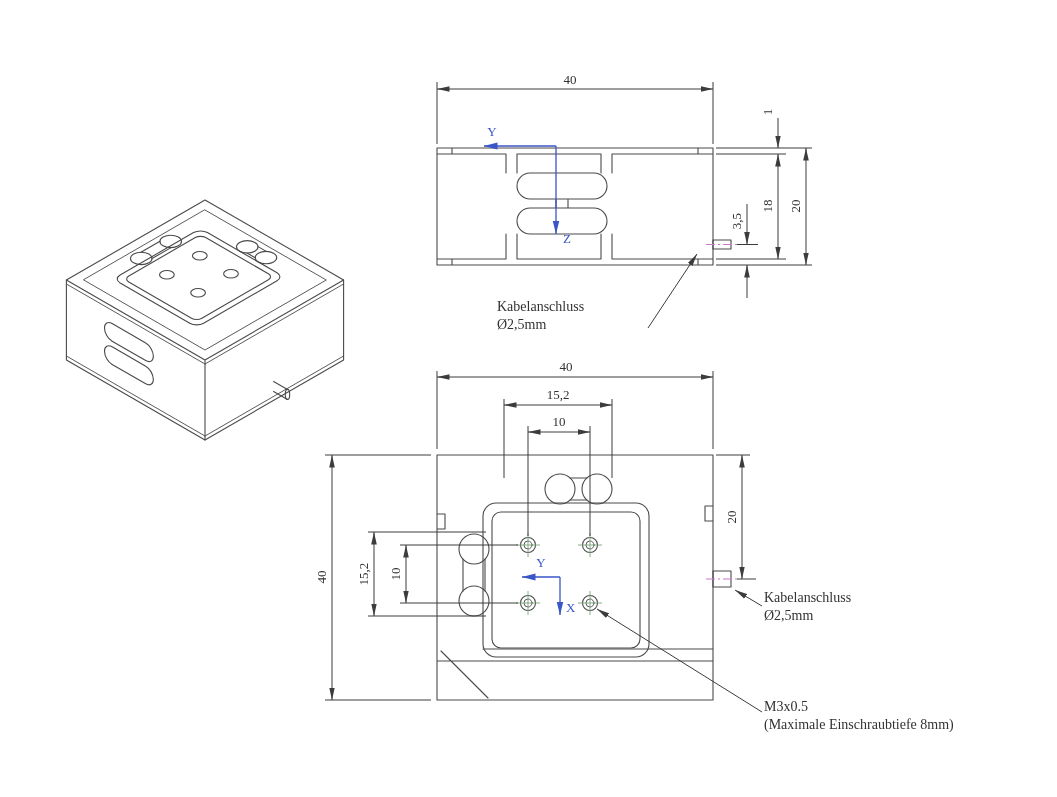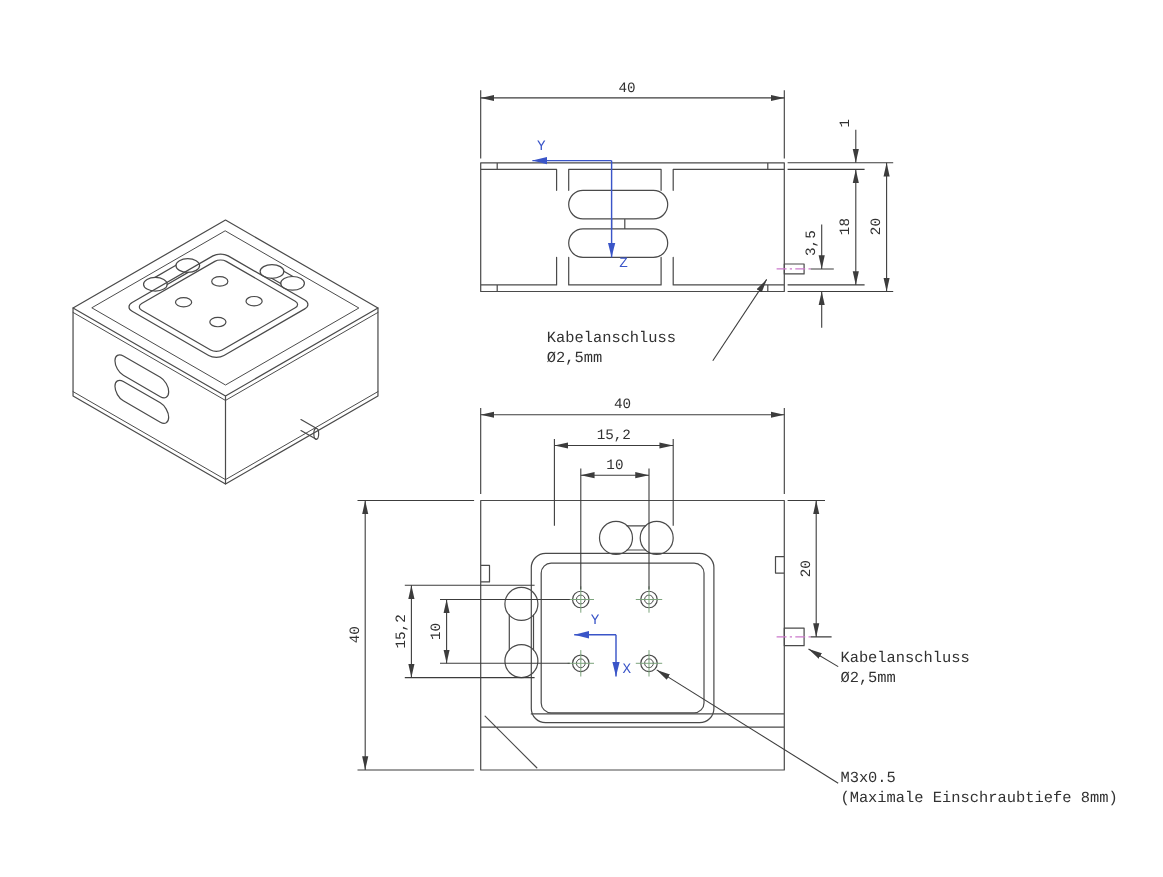--- a/index.html
+++ b/index.html
@@ -1,17 +1,17 @@
 <!DOCTYPE html>
 <html style="--line: #4a4a4a; --dim: #3c3c3c; --text: #323232; --axis: #3a55c8; --centerline: #cc79cc; --centermark: #7aa37a; --bg: #ffffff;"><head>
 <meta charset="utf-8">
 <style>
   html,body{margin:0;padding:0;background:#fff;}
   .canvas{position:relative;width:1057px;height:797px;background:var(--bg,#ffffff);
-          font-family:Liberation Mono, monospace;overflow:hidden;}
+          font-family:Liberation Serif, serif;overflow:hidden;}
   svg{position:absolute;left:0;top:0;}
   .part{stroke:var(--line,#4a4a4a);fill:none;stroke-width:1.1;stroke-linejoin:round;stroke-linecap:round;}
   .thin{stroke-width:0.9;}
   .dimln{stroke:var(--dim,#3c3c3c);fill:none;stroke-width:1;}
   .axln{stroke:var(--axis,#3a55c8);fill:none;stroke-width:1.3;}
   .cl{stroke:var(--centerline,#cc79cc);fill:none;stroke-width:1.1;stroke-dasharray:9 3 2 3;}
   .cm{stroke:var(--centermark,#7aa37a);fill:none;stroke-width:0.9;}
   .arr-dim{fill:var(--dim,#3c3c3c);stroke:none;}
   .arr-ax{fill:var(--axis,#3a55c8);stroke:none;}
   text.dim{font-size:13px;fill:var(--text,#323232);}

